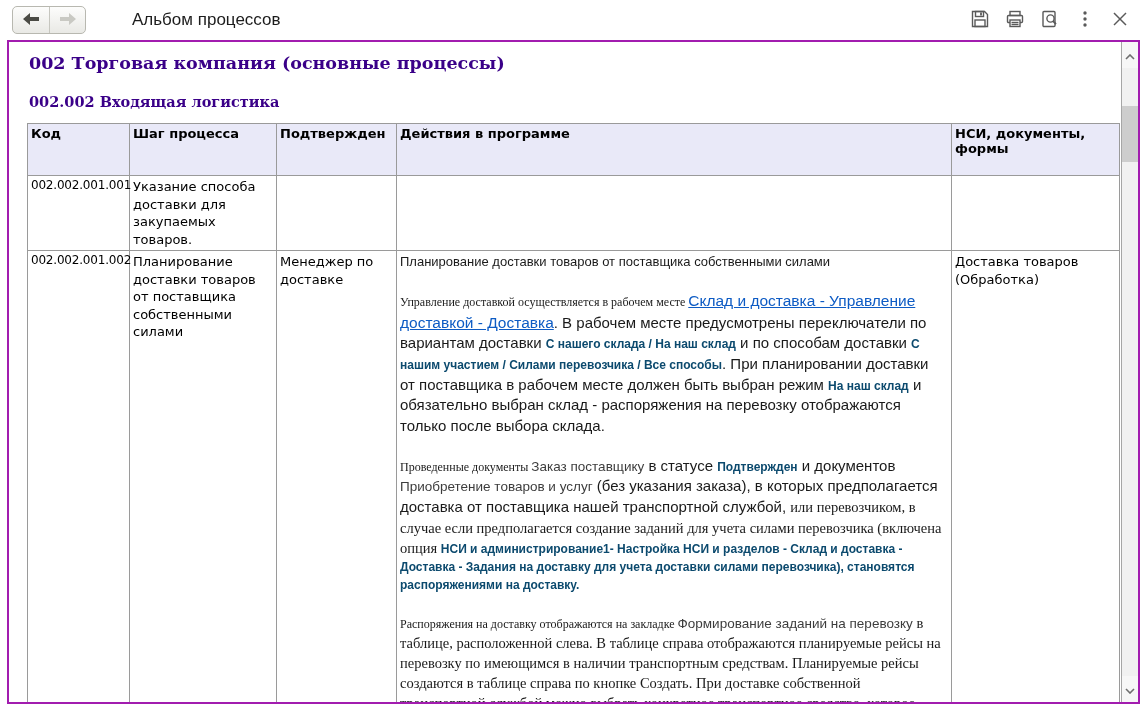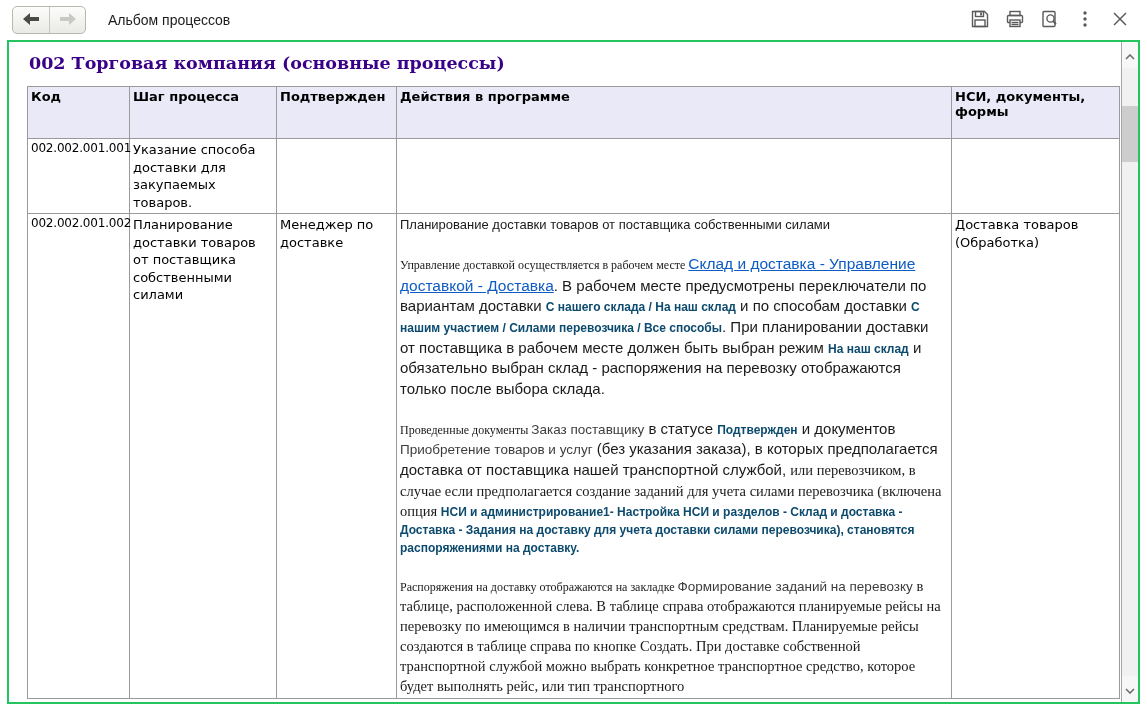--- a/index.html
+++ b/index.html
@@ -7,28 +7,28 @@
               font-family:"Liberation Sans", sans-serif; }
 
   
   .toolbar { position:absolute; left:0; top:0; width:1147px; height:40px; background:#fff;
              display:flex; align-items:center; }
   .navgroup { margin-left:12px; display:flex; border:1px solid #b8b8b0; border-radius:5px;
               background:linear-gradient(#fdfdfc,#e9e9e5); overflow:hidden; height:28px; }
   .navbtn { width:36px; height:26px; display:flex; align-items:center; justify-content:center;
             border:none; background:transparent; cursor:pointer; }
   .navbtn + .navbtn { border-left:1px solid #c6c6bf; }
-  .win-title { margin-left:22px; font-size:14px; color:#1c1c1c;text-align:center; }
+  .win-title { margin-left:46px; font-size:17px; color:#1c1c1c;text-align:center; }
   .tools { position:absolute; right:14px; top:0; height:40px; display:flex; align-items:center; gap:9px; }
   .toolbtn { width:26px; height:26px; border:none; background:transparent; display:flex;
              align-items:center; justify-content:center; cursor:pointer; }
 
   
   .frame { position:absolute; left:7px; top:40px; width:1133px; height:664px;
-           border:2px solid #22c55e; background:#fff; }
+           border:2px solid #a21caf; background:#fff; }
   .content { position:absolute; left:0; top:0; right:18px; bottom:0; overflow:hidden;
              padding:11px 0 0 11px; }
 
   h1.doc { font-family:"DejaVu Serif", serif; font-weight:bold; font-size:17.5px;
            color:#3a0088; margin:0 0 0 9px; }
   h2.doc { font-family:"DejaVu Serif", serif; font-weight:bold; font-size:14.5px;
            color:#3a0088; margin:20px 0 0 9px; }
   h3.doc { font-family:"DejaVu Serif", serif; font-weight:bold; font-size:12.5px;
            color:#3a0088; margin:18px 0 0 9px; }
 
@@ -135,20 +135,21 @@
             <line x1="13" y1="1" x2="1" y2="13"></line>
         </svg>
       </span>
     </button>
   </div>
 </div>
 
 <div class="frame">
   <div class="content">
     <h1 class="doc">002 Торговая компания (основные процессы)</h1>
+    <h2 class="doc">002.002 Входящая логистика</h2>
 
     <table class="process">
       <colgroup>
           <col class="c0">
           <col class="c1">
           <col class="c2">
           <col class="c3">
           <col class="c4">
         </colgroup>
       <thead>

